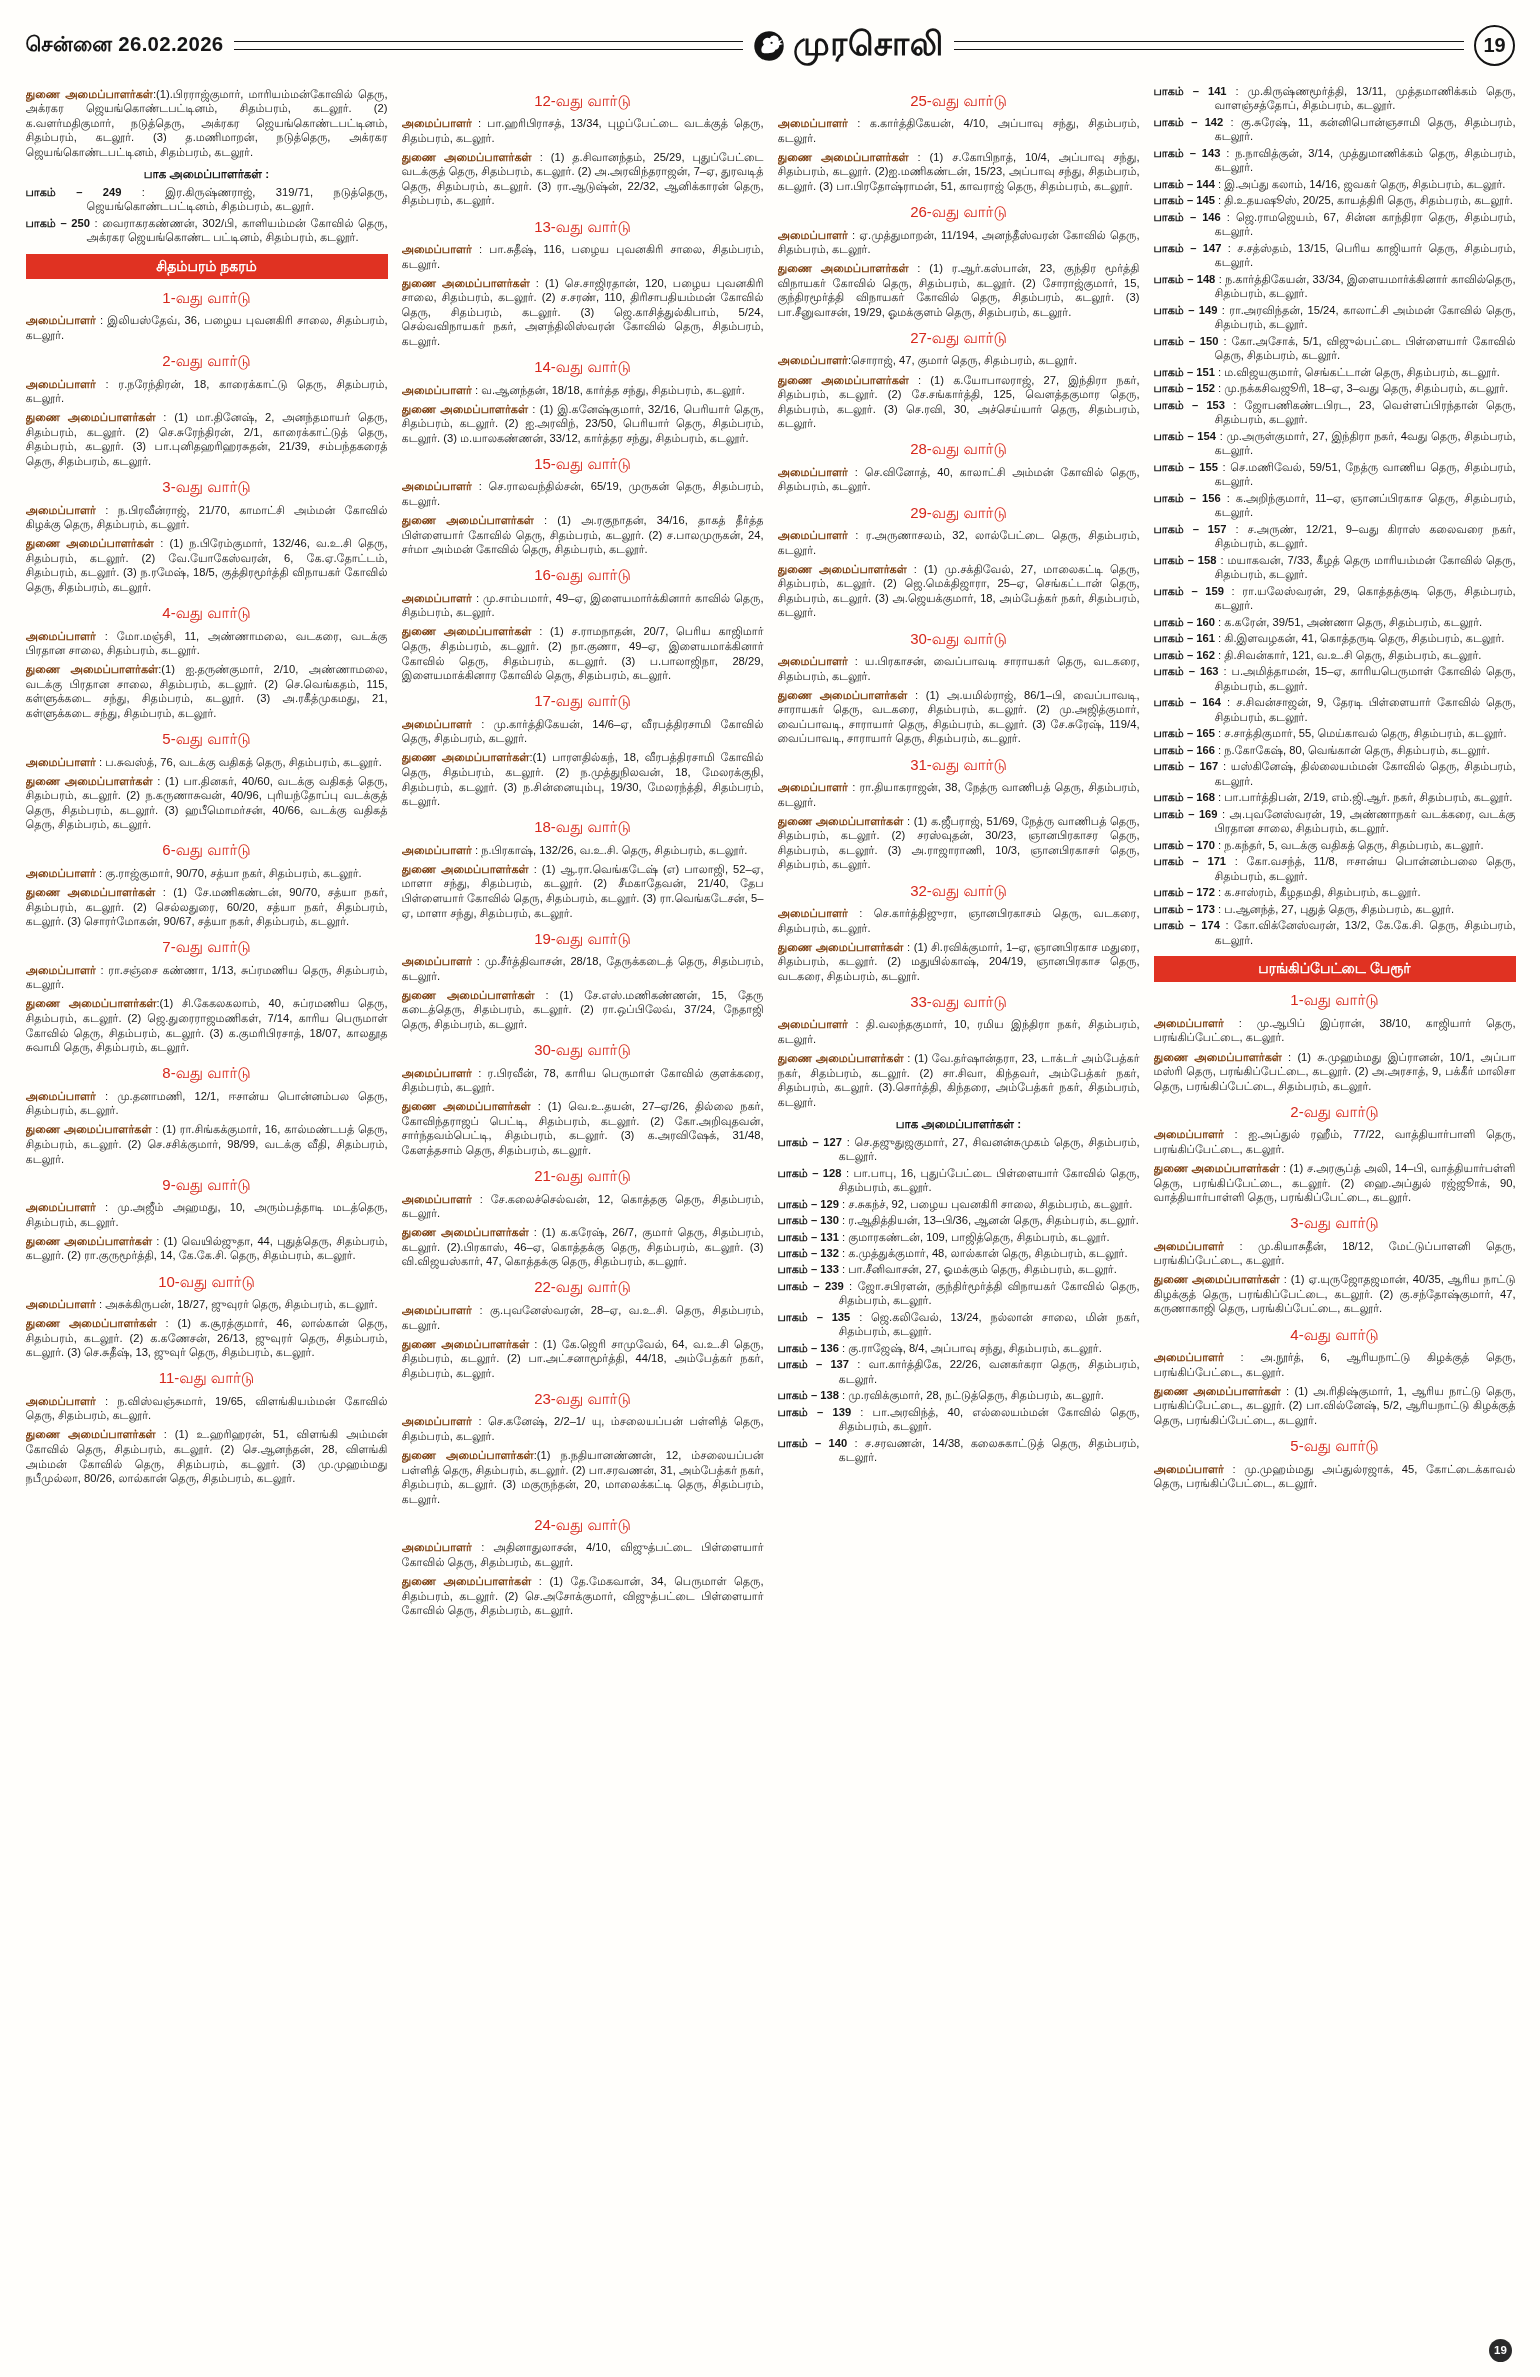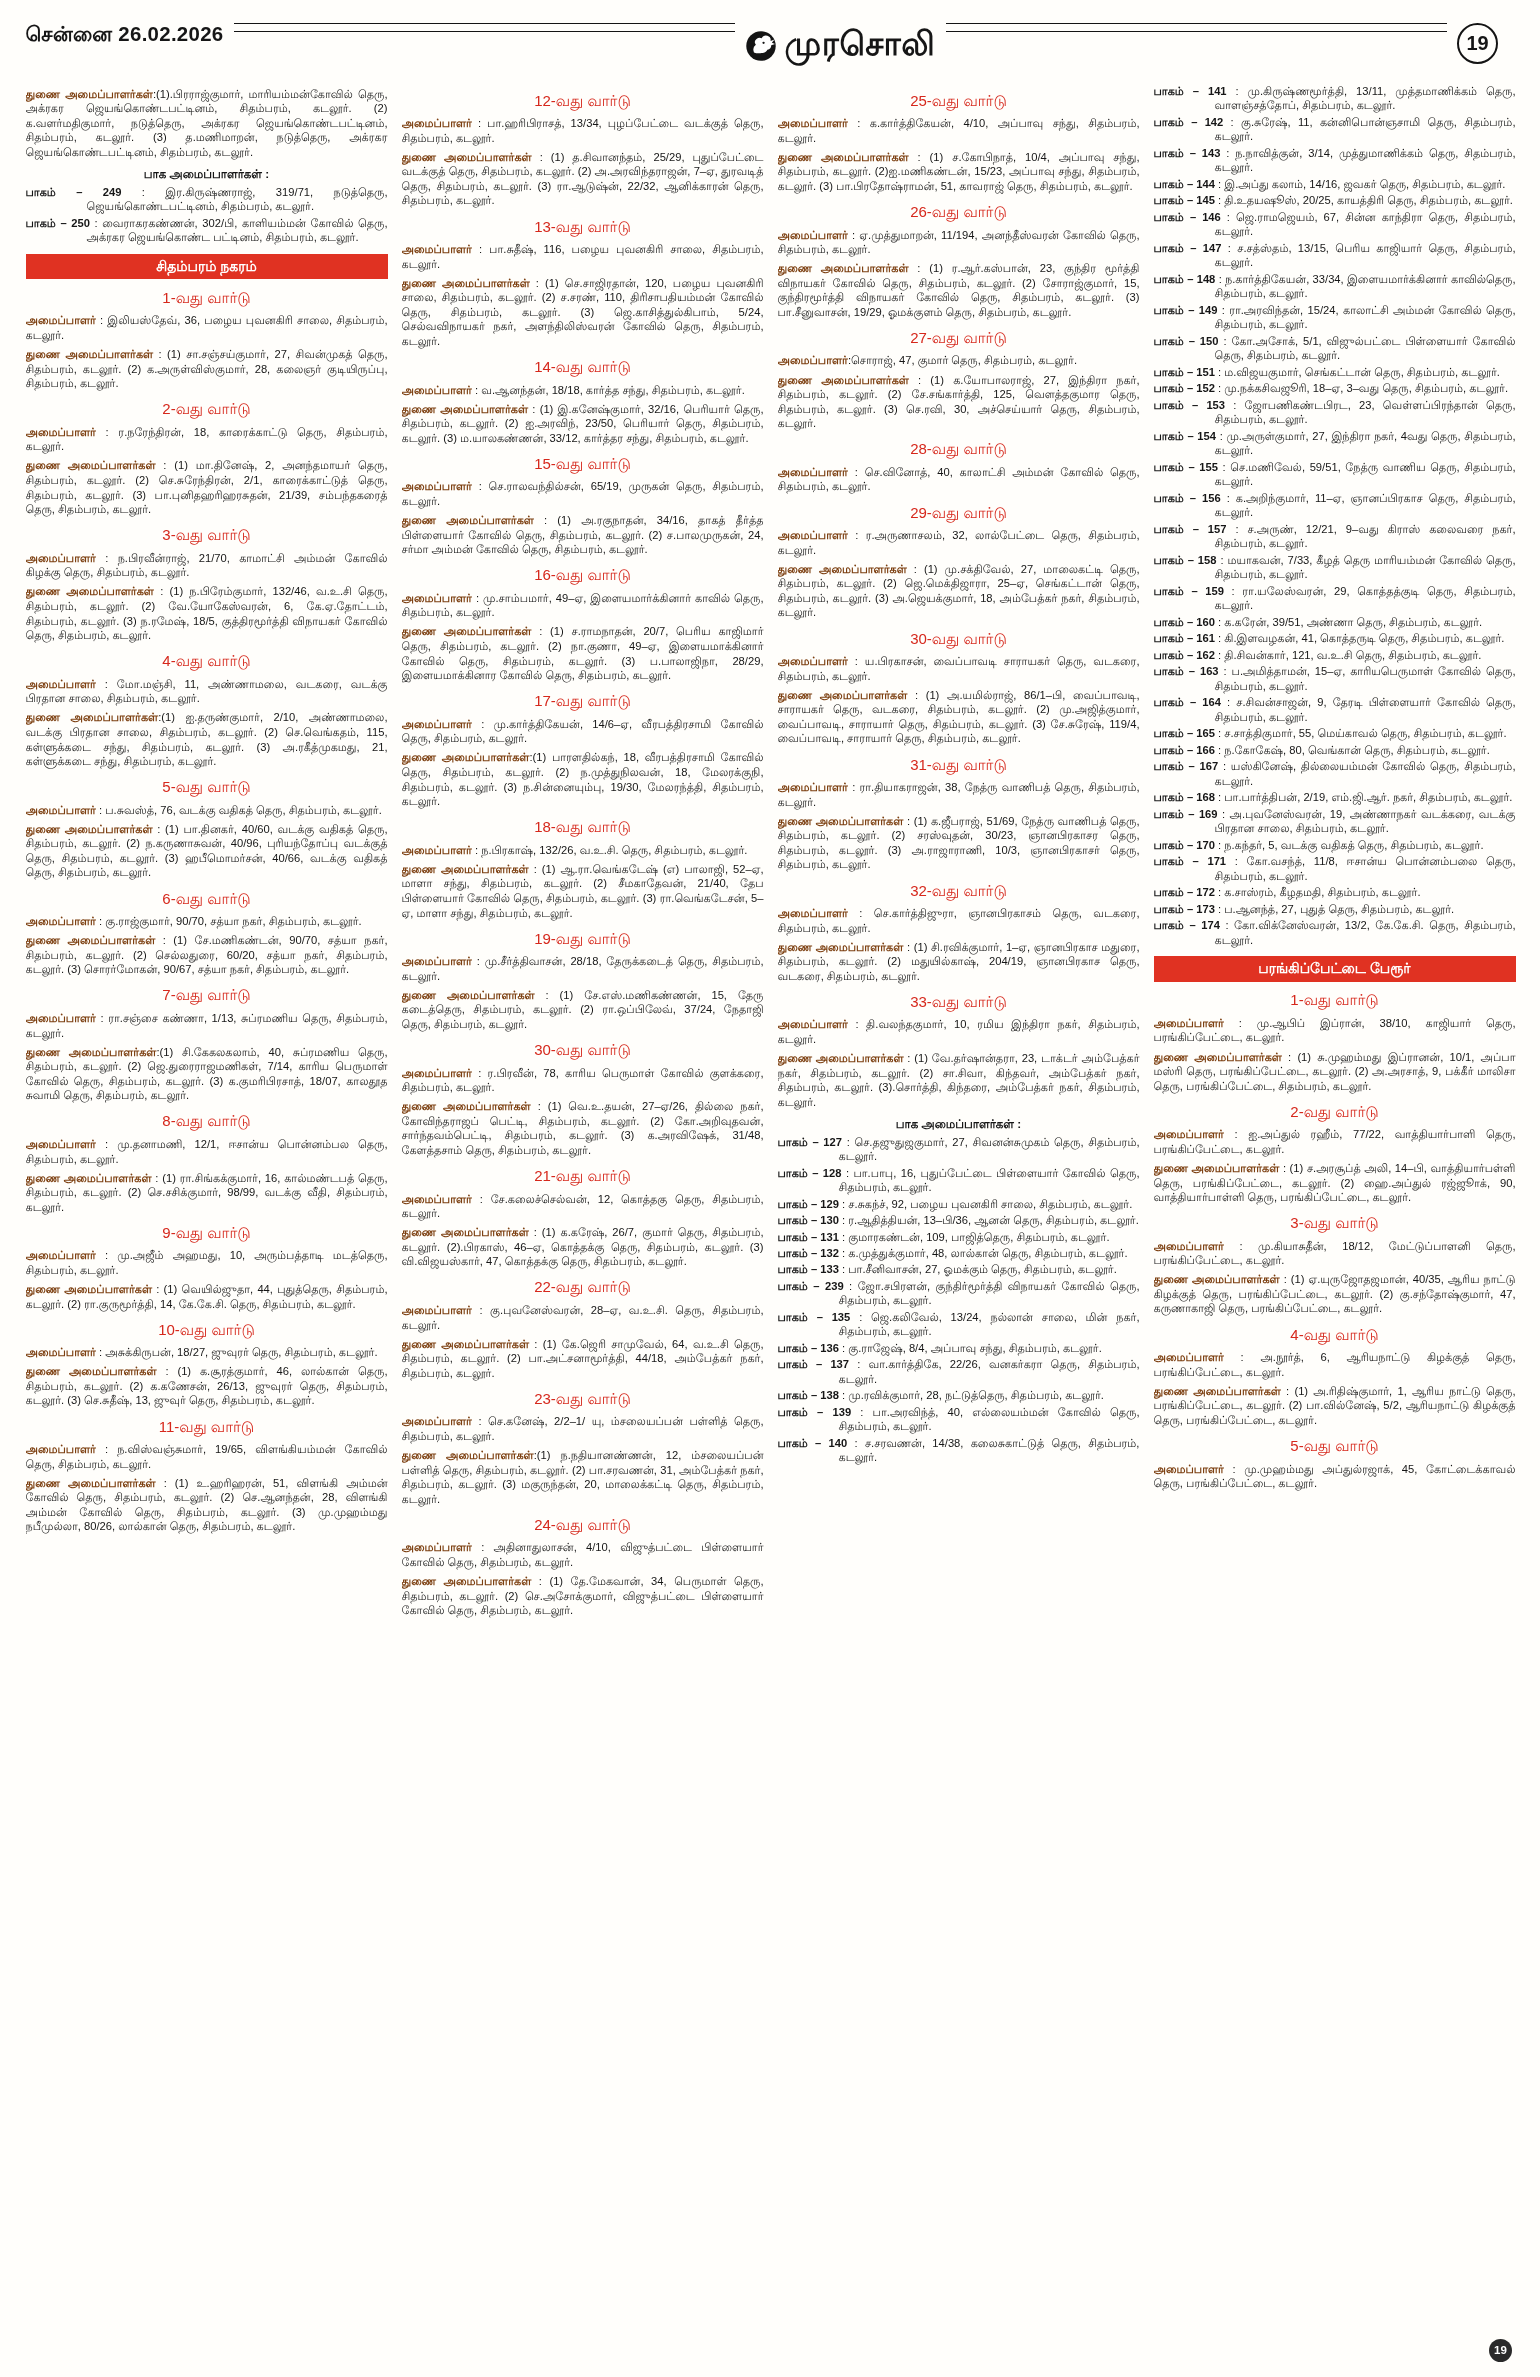--- a/index.html
+++ b/index.html
@@ -1,19 +1,19 @@
 <!DOCTYPE html>
 <html style="font-size:10.2px"><head>
 <meta charset="utf-8">
 <style>
   html,body{margin:0;padding:0;background:#e9e9e9;}
   .page{width:1541px;height:2377px;position:relative;background:#fffefb;
         font-family:"Liberation Sans",sans-serif;color:#161616;overflow:hidden;margin:0 auto;}
   
-  .header{position:absolute;top:23px;left:25.5px;right:43px;height:45px;display:flex;gap:10.2px;}
+  .header{position:absolute;top:23px;left:25.5px;right:26px;height:45px;display:flex;align-items:center;gap:10.2px;}
   .citydate{font-size:20.4px;font-weight:bold;white-space:nowrap;letter-spacing:0.3px;}
   .hrule{flex:1;height:7px;border-top:1.9px solid #141414;border-bottom:1.9px solid #141414;}
   .logo{display:flex;align-items:center;gap:7.7px;}
   .emblem{width:32px;height:32px;display:block;}
   .masthead{font-size:33px;font-weight:bold;letter-spacing:0.6px;}
   .pagenum-circle{width:37px;height:37px;border:2.6px solid #141414;border-radius:50%;
         display:flex;align-items:center;justify-content:center;font-size:20px;font-weight:bold;flex:0 0 auto;}
   
   .cols{position:absolute;top:82px;left:25.5px;right:25.5px;bottom:22px;display:flex;gap:14px;}
   .col{flex:1 1 0;min-width:0;overflow:hidden;}
@@ -51,21 +51,20 @@
 
   <div class="cols" id="cols">
       <div class="col">
         <p class="entry"><span class="lead">துணை அமைப்பாளர்கள்</span>:(1).பிரராஜ்குமார், மாரியம்மன்கோவில் தெரு, அக்ரகர ஜெயங்கொண்டபட்டினம், சிதம்பரம், கடலூர். (2) க.வளர்மதிகுமார், நடுத்தெரு, அக்ரகர ஜெயங்கொண்டபட்டினம், சிதம்பரம், கடலூர். (3) த.மணிமாறன், நடுத்தெரு, அக்ரகர ஜெயங்கொண்டபட்டினம், சிதம்பரம், கடலூர்.</p>
         <div class="center-h">பாக அமைப்பாளர்கள் :</div>
         <p class="entry part"><span class="lead">பாகம் – 249</span> : இர.கிருஷ்ணராஜ், 319/71, நடுத்தெரு, ஜெயங்கொண்டபட்டினம், சிதம்பரம், கடலூர்.</p>
         <p class="entry part"><span class="lead">பாகம் – 250</span> : வைராகரகண்ணன், 302/பி, காளியம்மன் கோவில் தெரு, அக்ரகர ஜெயங்கொண்ட பட்டினம், சிதம்பரம், கடலூர்.</p>
         <div class="banner">சிதம்பரம் நகரம்</div>
         <div class="ward-h">1-வது வார்டு</div>
         <p class="entry"><span class="lead">அமைப்பாளர்</span> : இலியஸ்தேவ், 36, பழைய புவனகிரி சாலை, சிதம்பரம், கடலூர்.</p>
-        <p class="entry"><span class="lead">துணை அமைப்பாளர்கள்</span> : (1) சா.சஞ்சய்குமார், 27, சிவன்முகத் தெரு, சிதம்பரம், கடலூர். (2) க.அருள்விஸ்குமார், 28, கலைஞர் குடியிருப்பு, சிதம்பரம், கடலூர்.</p>
         <div class="ward-h">2-வது வார்டு</div>
         <p class="entry"><span class="lead">அமைப்பாளர்</span> : ர.நரேந்திரன், 18, காரைக்காட்டு தெரு, சிதம்பரம், கடலூர்.</p>
         <p class="entry"><span class="lead">துணை அமைப்பாளர்கள்</span> : (1) மா.தினேஷ், 2, அனந்தமாயர் தெரு, சிதம்பரம், கடலூர். (2) செ.சுரேந்திரன், 2/1, காரைக்காட்டுத் தெரு, சிதம்பரம், கடலூர். (3) பா.புனிதஹரிஹரசுதன், 21/39, சம்பந்தகரைத் தெரு, சிதம்பரம், கடலூர்.</p>
         <div class="ward-h">3-வது வார்டு</div>
         <p class="entry"><span class="lead">அமைப்பாளர்</span> : ந.பிரவீன்ராஜ், 21/70, காமாட்சி அம்மன் கோவில் கிழக்கு தெரு, சிதம்பரம், கடலூர்.</p>
         <p class="entry"><span class="lead">துணை அமைப்பாளர்கள்</span> : (1) ந.பிரேம்குமார், 132/46, வ.உ.சி தெரு, சிதம்பரம், கடலூர். (2) வே.யோகேஸ்வரன், 6, கே.ஏ.தோட்டம், சிதம்பரம், கடலூர். (3) ந.ரமேஷ், 18/5, குத்திரமூர்த்தி விநாயகர் கோவில் தெரு, சிதம்பரம், கடலூர்.</p>
         <div class="ward-h">4-வது வார்டு</div>
         <p class="entry"><span class="lead">அமைப்பாளர்</span> : மோ.மஞ்சி, 11, அண்ணாமலை, வடகரை, வடக்கு பிரதான சாலை, சிதம்பரம், கடலூர்.</p>
         <p class="entry"><span class="lead">துணை அமைப்பாளர்கள்</span>:(1) ஐ.தருண்குமார், 2/10, அண்ணாமலை, வடக்கு பிரதான சாலை, சிதம்பரம், கடலூர். (2) செ.வெங்கதம், 115, கள்ளுக்கடை சந்து, சிதம்பரம், கடலூர். (3) அ.ரகீத்முகமது, 21, கள்ளுக்கடை சந்து, சிதம்பரம், கடலூர்.</p>
         <div class="ward-h">5-வது வார்டு</div>

